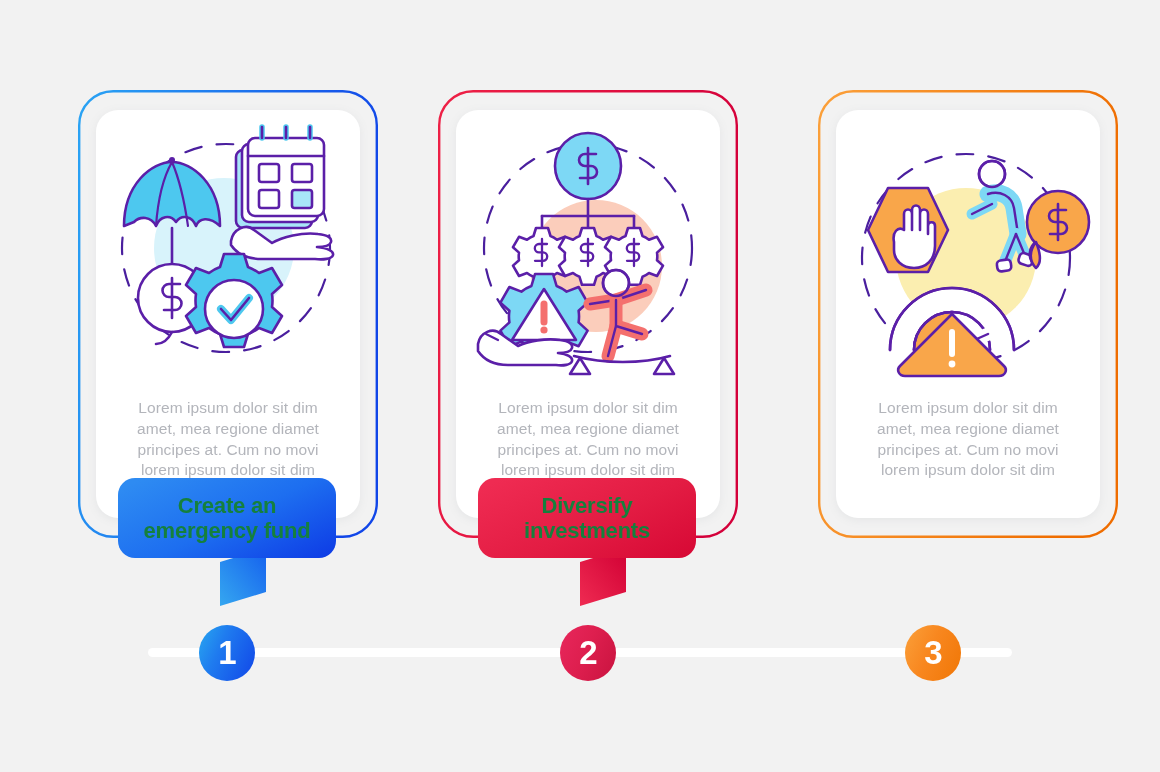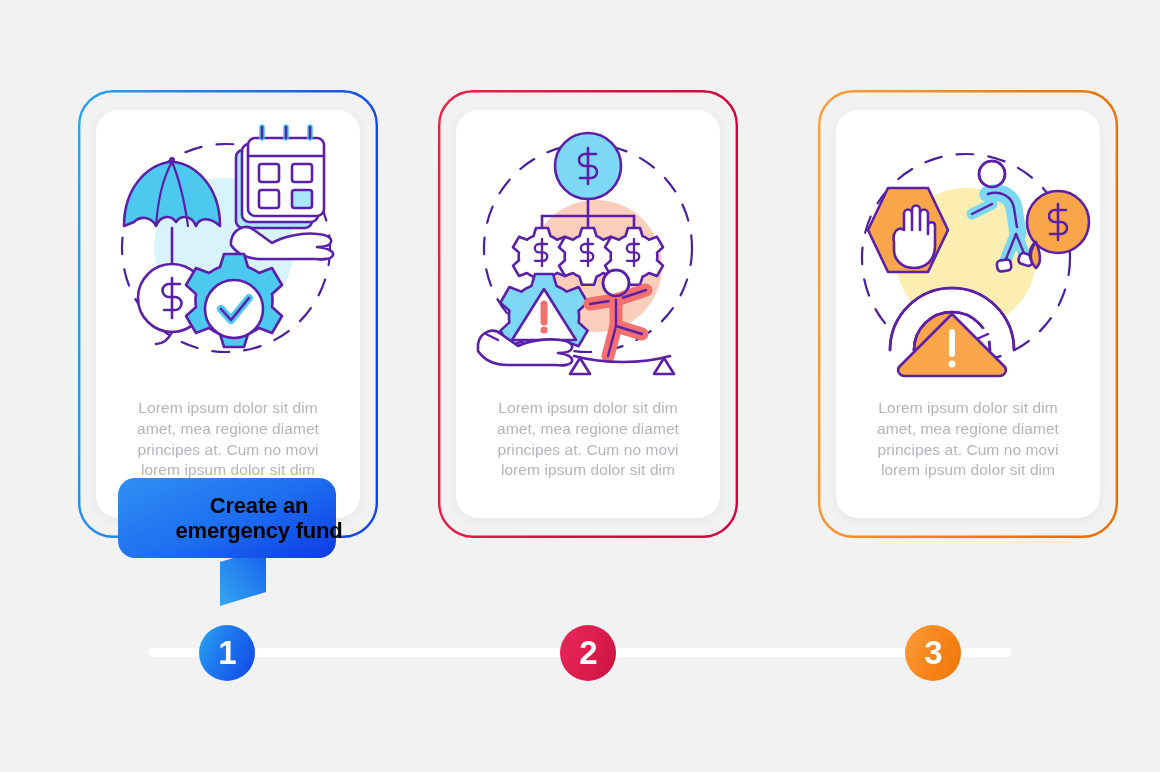--- a/index.html
+++ b/index.html
@@ -99,29 +99,28 @@
 
   .ribbon-label {
     position: absolute;
     left: 0;
     top: 0;
     width: 218px;
     height: 80px;
     display: flex;
     align-items: center;
     justify-content: center;
-    color: #000000;
+    color: #15803d;
     font-size: 22px;
     font-weight: bold;
     line-height: 1.14;
     text-align: center;
     letter-spacing: -.01em;
     white-space: pre-line;
     pointer-events: none;
-    margin-left: 32px;
   }
 
   
   .timeline-track {
     position: absolute;
     left: 148px;
     top: 648px;
     width: 864px;
     height: 9px;
     background: #ffffff;
@@ -348,20 +347,39 @@
           </g>
         </svg>
       </div>
       <div class="card-body">Lorem ipsum dolor sit dim
 amet, mea regione diamet
 principes at. Cum no movi
 lorem ipsum dolor sit dim</div>
     </div>
   </div>
 
+  <div class="ribbon ribbon-2">
+    <svg viewBox="0 0 230 140">
+      <defs>
+        <linearGradient id="ribGrad2" x1="0" y1="0.15" x2="1" y2="0.9">
+          <stop offset="0%" stop-color="#ef2b52"></stop>
+          <stop offset="55%" stop-color="#e31c43"></stop>
+          <stop offset="100%" stop-color="#d80a36"></stop>
+        </linearGradient>
+        <linearGradient id="tailGrad2" x1="0" y1="1" x2="1" y2="0">
+          <stop offset="0%" stop-color="#ef2b52"></stop>
+          <stop offset="100%" stop-color="#d10034"></stop>
+        </linearGradient>
+      </defs>
+      <path d="M106 88 L152 74 L152 118 L106 132 Z" fill="url(#tailGrad2)"></path>
+      <rect x="4" y="4" width="218" height="80" rx="17" fill="url(#ribGrad2)"></rect>
+    </svg>
+    <div class="ribbon-label">Diversify
+investments</div>
+  </div>
 
   <div class="card card-3">
     <svg class="card-frame" viewBox="0 0 300 448">
       <defs>
         <linearGradient id="frameGrad3" x1="0" y1="0" x2="1" y2="0.25">
           <stop offset="0%" stop-color="#fba03a"></stop>
           <stop offset="100%" stop-color="#ef6d00"></stop>
         </linearGradient>
       </defs>
       <rect x="1.2" y="1.2" width="297.6" height="445.6" rx="34" ry="34" fill="none" stroke="url(#frameGrad3)" stroke-width="2.4"></rect>

